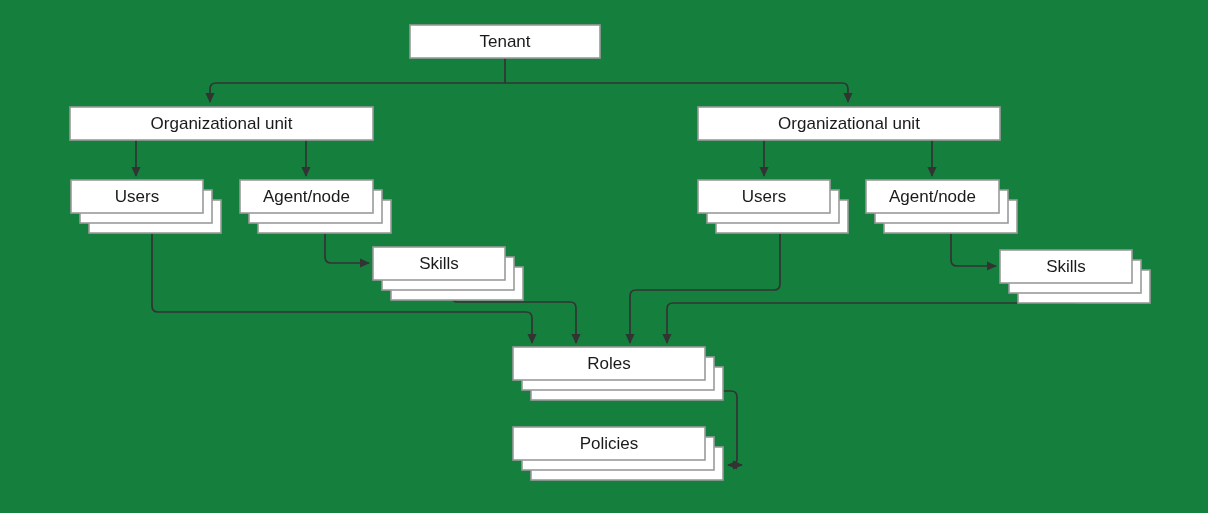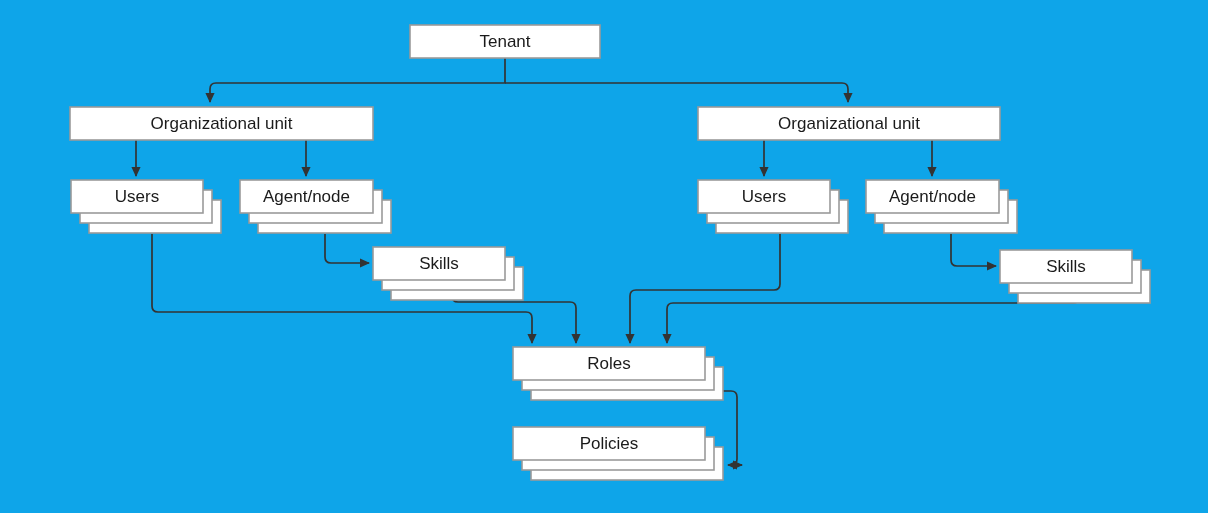--- a/index.html
+++ b/index.html
@@ -7,21 +7,21 @@
     padding: 0;
     background: #ffffff;
   }
   body {
     font-family: "Liberation Sans", sans-serif;
   }
   #diagram-root {
     position: relative;
     width: 1208px;
     height: 513px;
-    background: #0ea5e9;
+    background: #15803d;
     overflow: hidden;
   }
   svg.diagram {
     display: block;
     width: 1208px;
     height: 513px;
   }
   .node-rect {
     fill: #ffffff;
     stroke: #9a9a9a;

